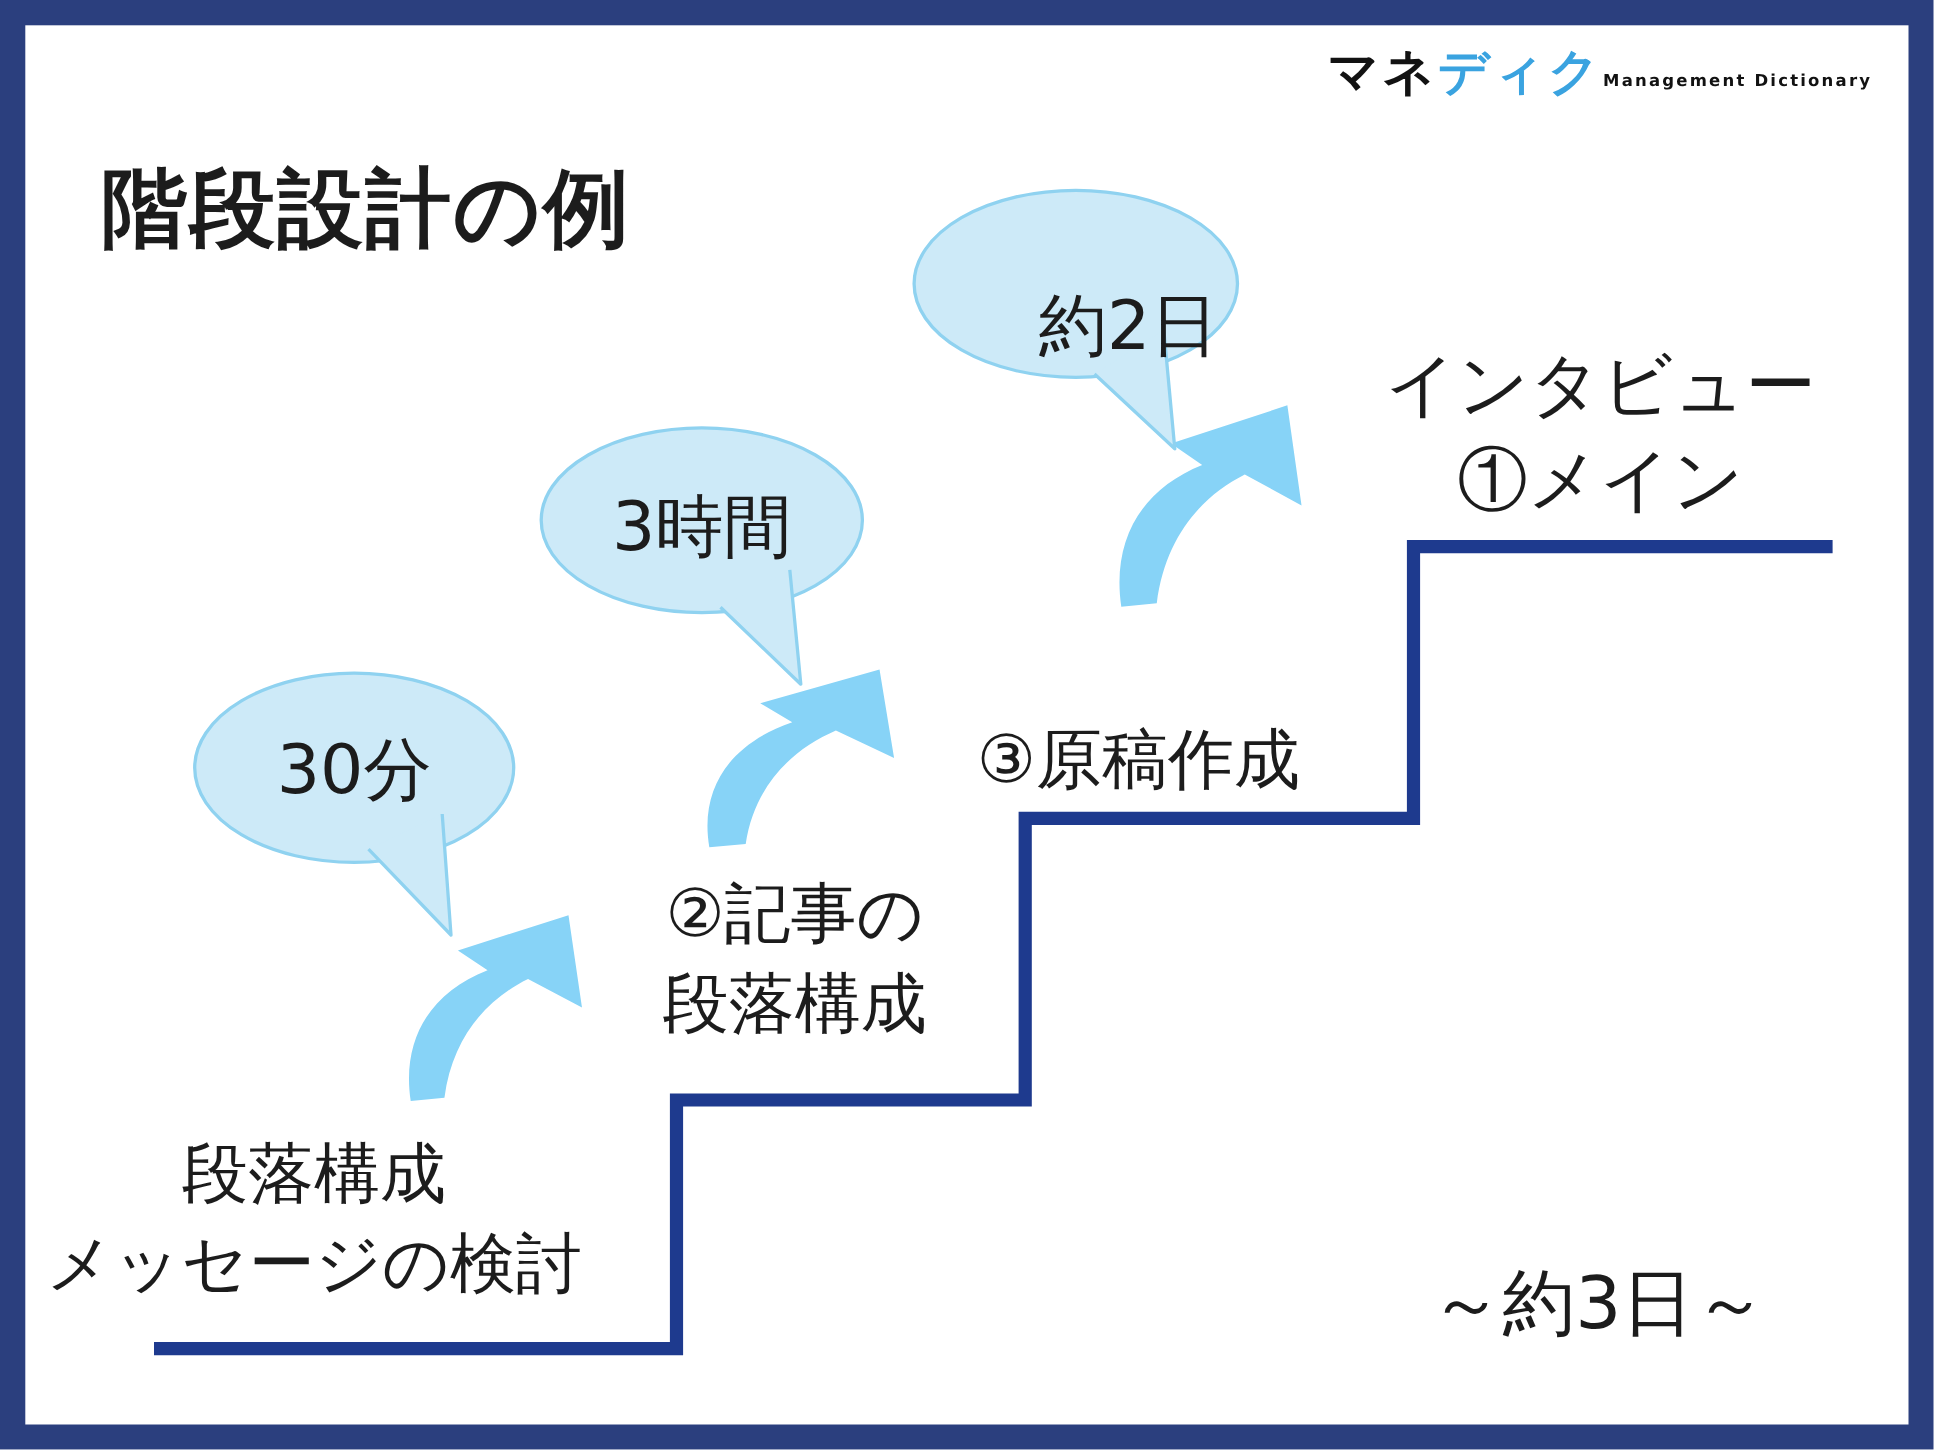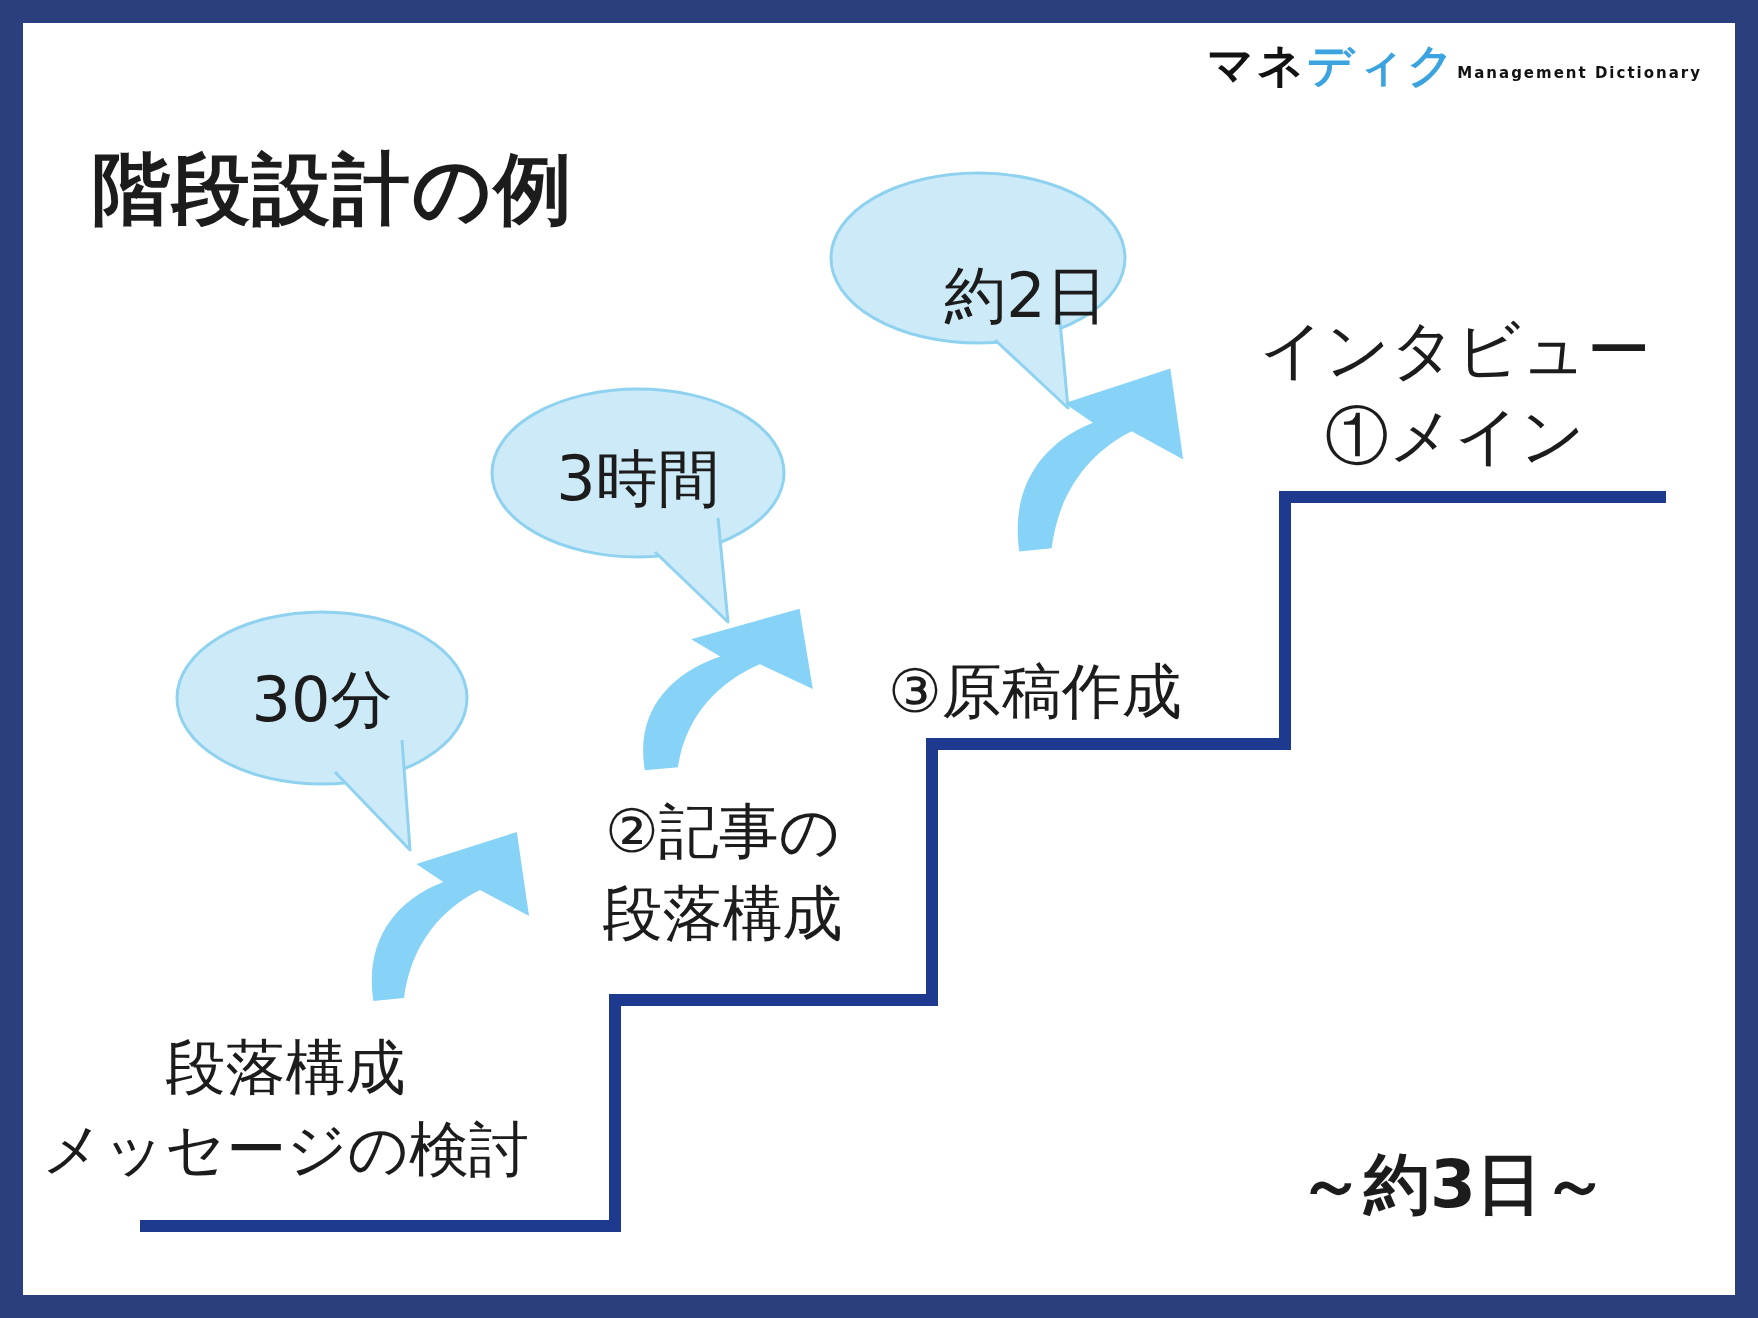--- a/index.html
+++ b/index.html
@@ -50,21 +50,21 @@
     text-align:center;
   }
   .step-label .line{line-height:82px;white-space:nowrap;}
   .goal-label{
     position:absolute;left:1245px;top:308px;width:420px;
     font-size:64px;font-weight:500;text-align:center;z-index:5;font-family:Liberation Serif, serif;
   }
   .goal-label .line{line-height:86px;white-space:nowrap;}
   .total-label{
     position:absolute;left:1283px;top:1140px;width:340px;
-    font-size:66px;font-weight:700;text-align:center;
+    font-size:66px;font-weight:400;text-align:center;
     white-space:nowrap;z-index:5;
   }
 </style>
 </head>
 <body>
 
 <div class="canvas">
 
   <svg class="stairs" width="1758" height="1318" viewBox="0 0 1758 1318">
     <polyline points="140,1226 615,1226 615,1000 932,1000 932,744 1285,744 1285,497 1666,497" fill="none" stroke-width="12" stroke="#1e3a8e"></polyline>

